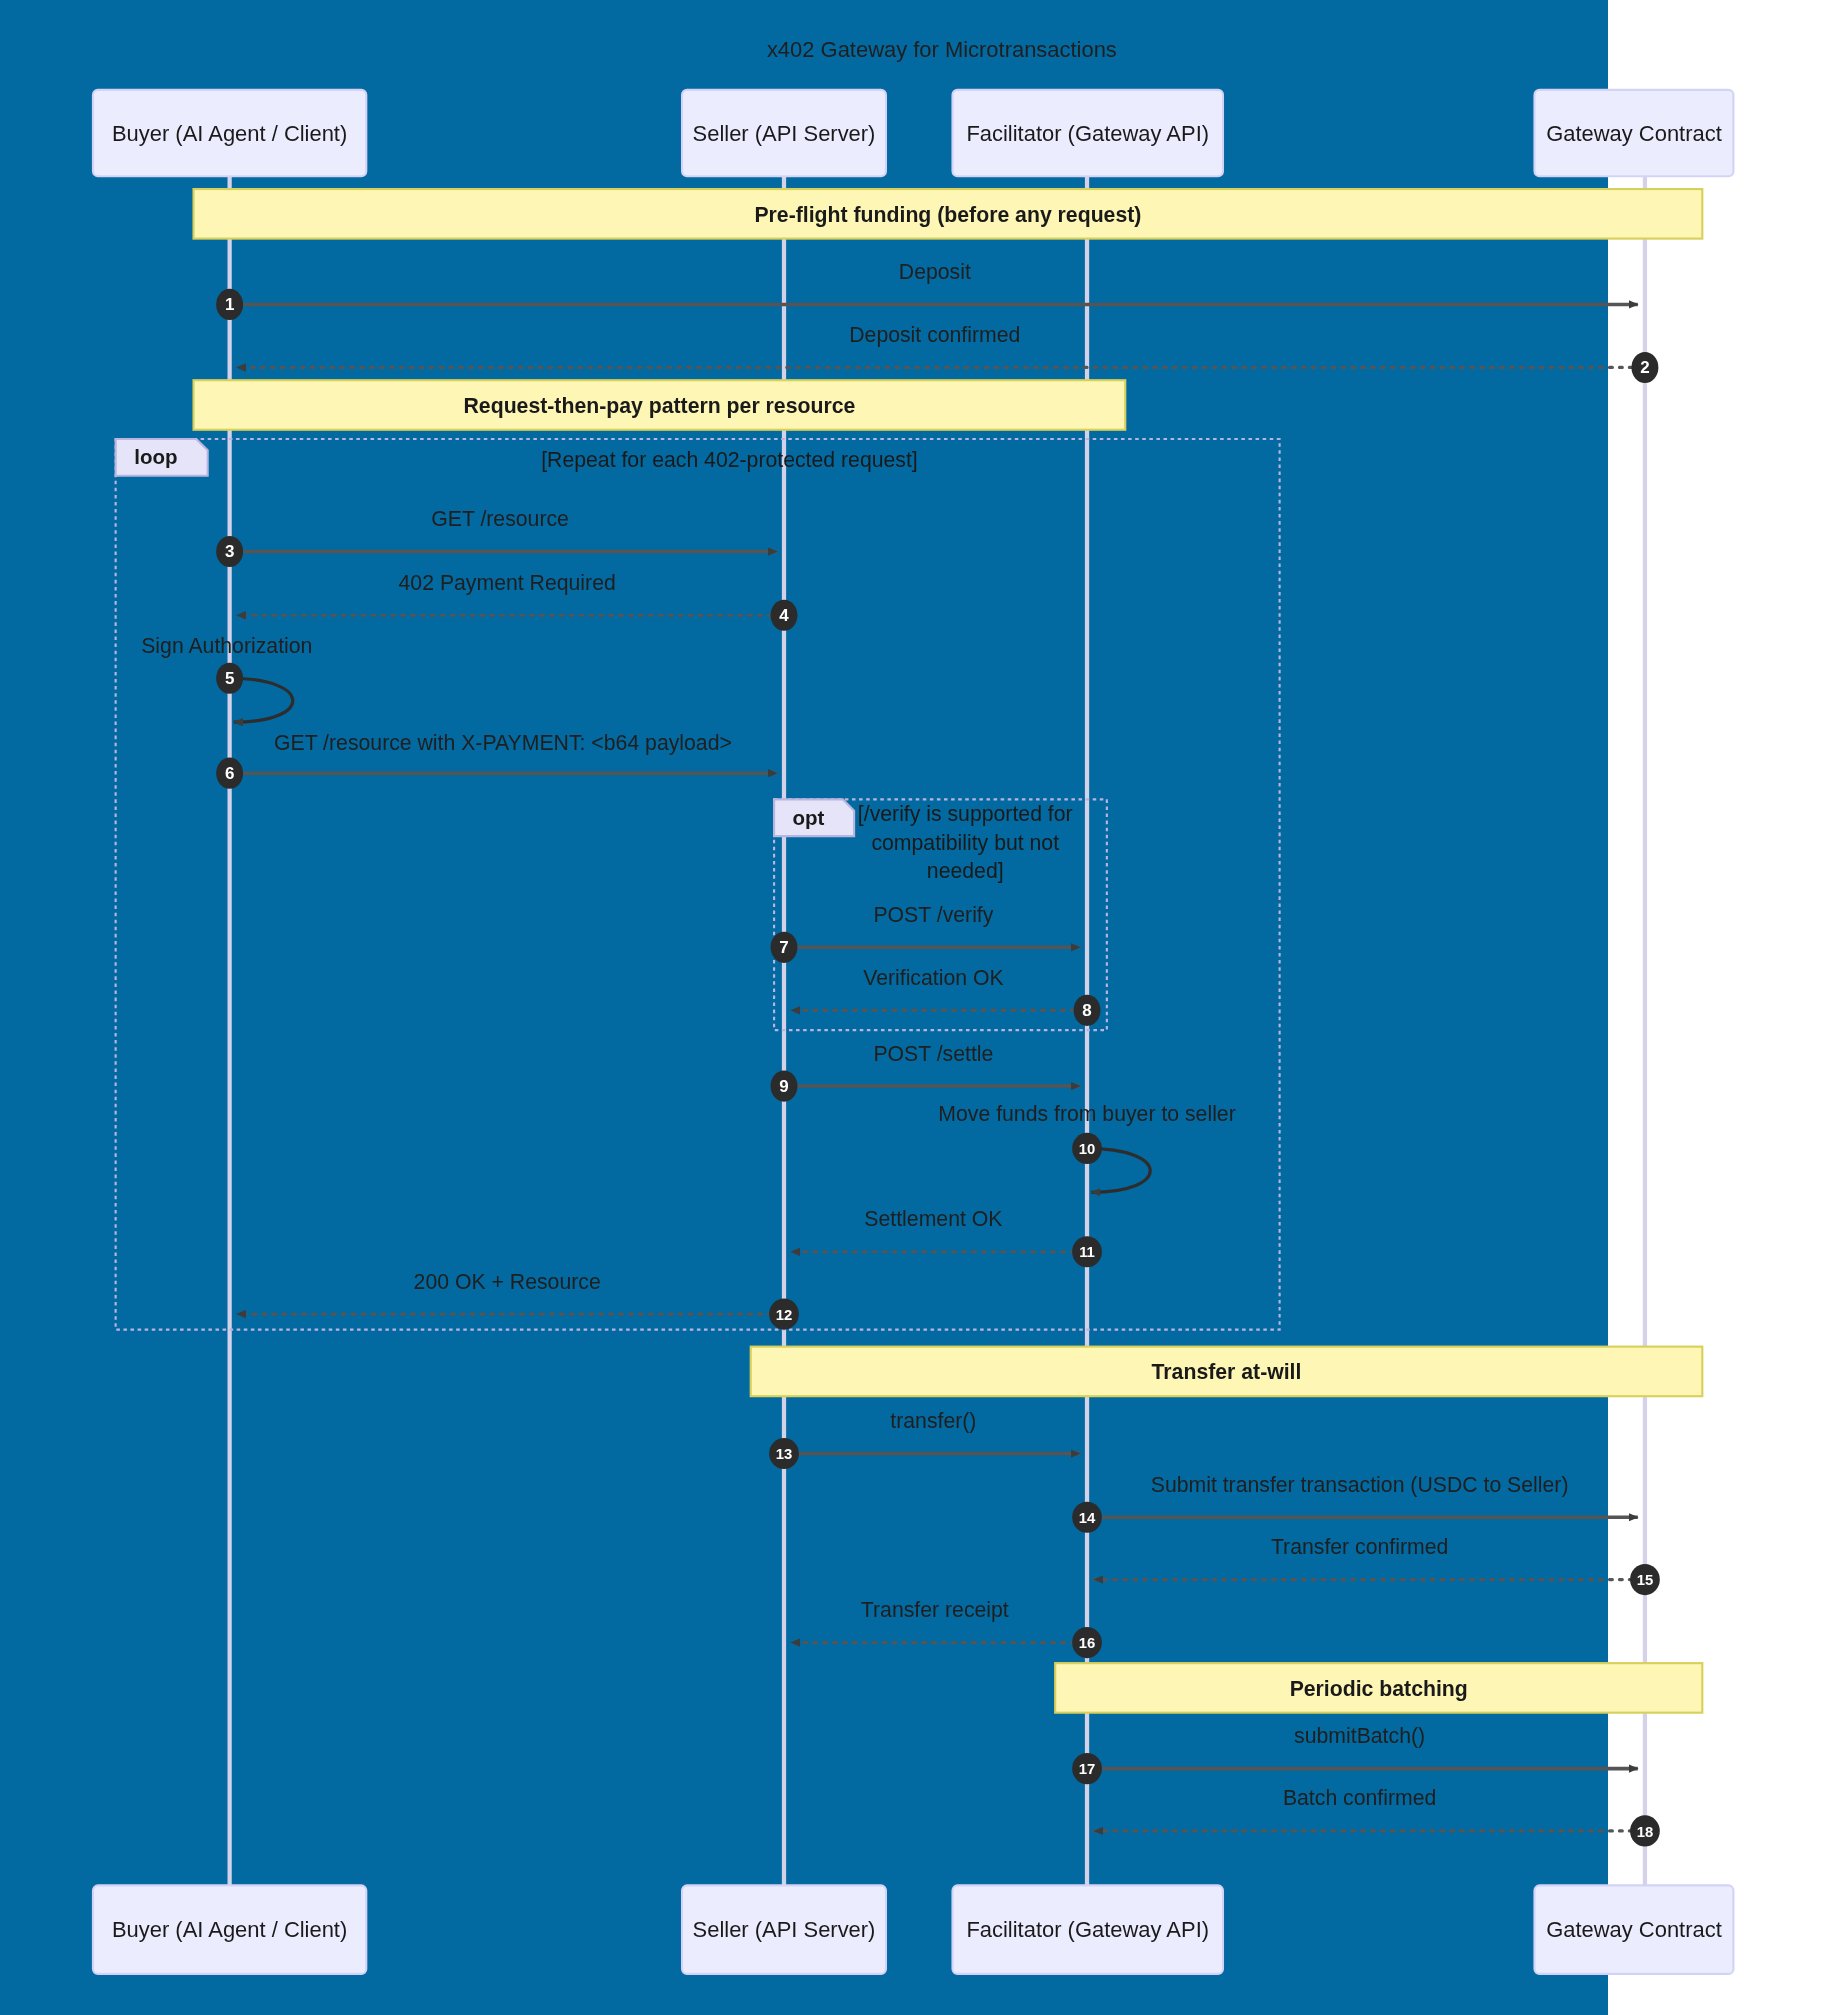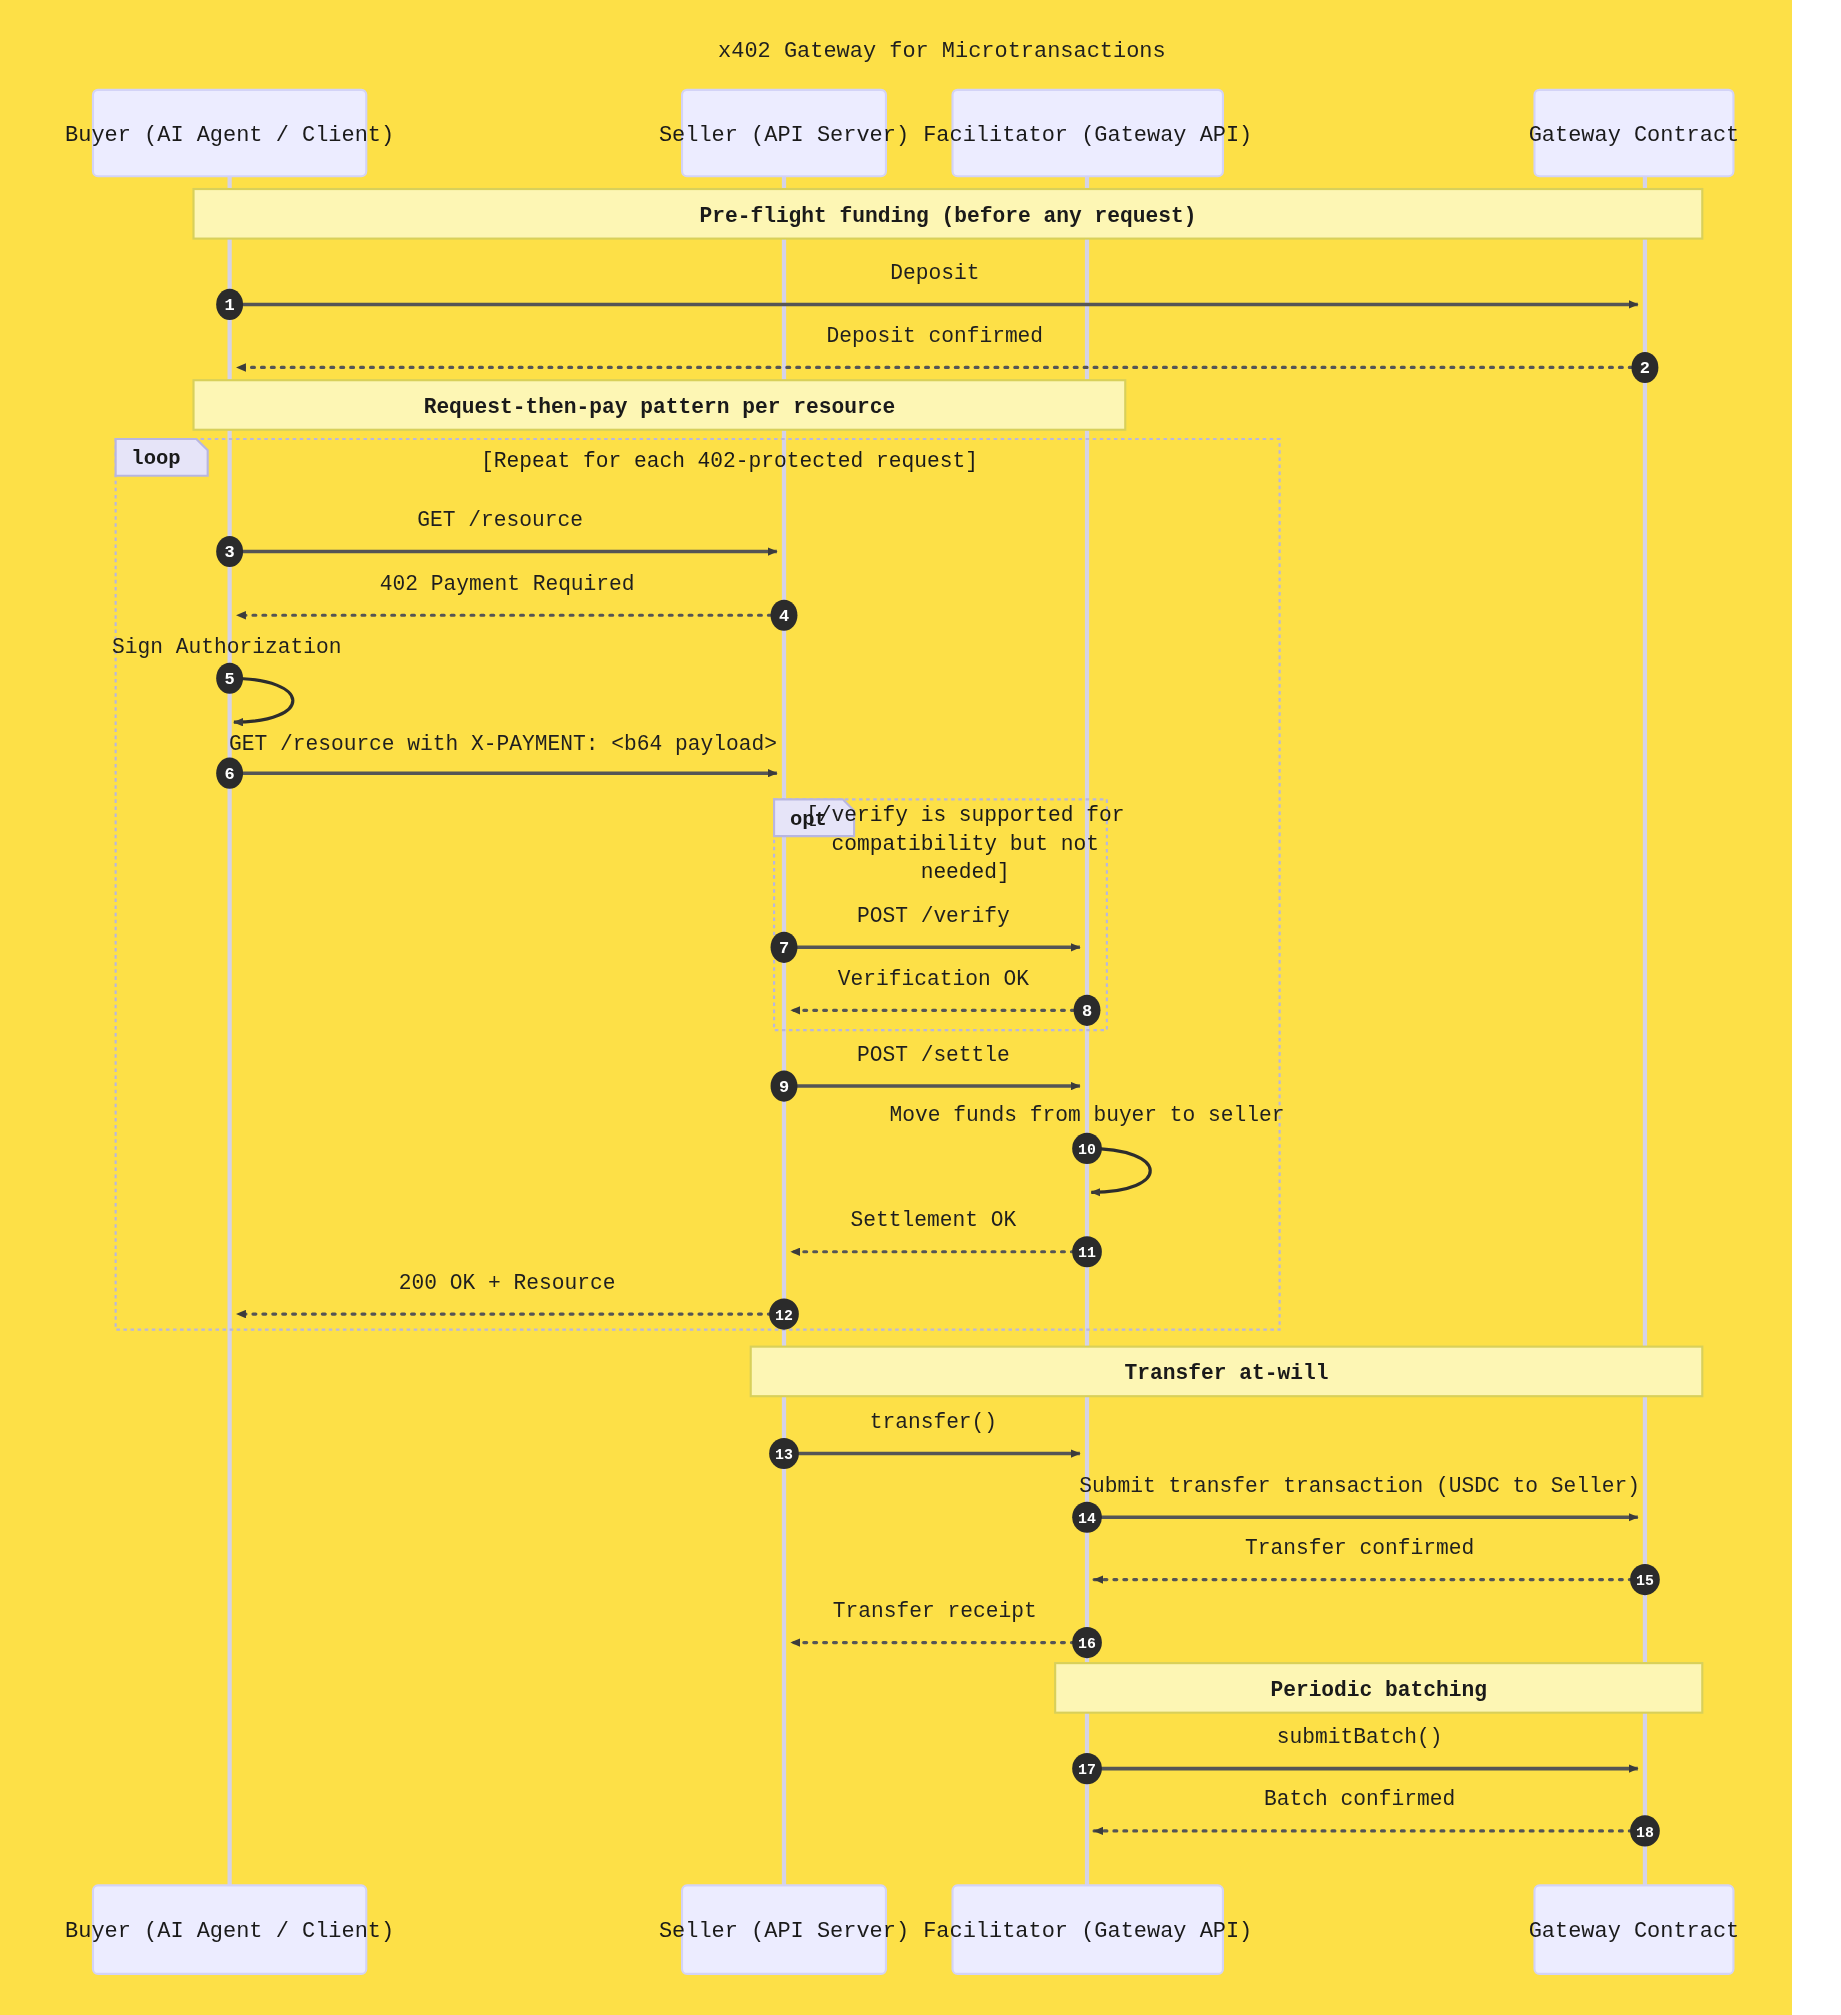--- a/index.html
+++ b/index.html
@@ -1,17 +1,17 @@
 <!DOCTYPE html>
 <html style="font-size:11.3px"><head>
 <meta charset="utf-8">
 <style>
   html,body{margin:0;padding:0;background:#ffffff;}
   body{width:1842px;height:2015px;font-family:"Liberation Sans",sans-serif;}
-  #stage{position:relative;width:1792px;height:2015px;background:#fde047;font-family:Liberation Mono, monospace;}
+  #stage{position:relative;width:1608px;height:2015px;background:#0369a1;}
   svg{display:block;}
   .dtitle{font-size:31px;fill:#1f1f1f;}
   .plabel{font-size:31px;fill:#1a1a1a;}
   .mlabel{font-size:30px;fill:#1f1f1f;}
   .banner-text{font-size:30px;font-weight:bold;fill:#1a1a1a;}
   .frag-kw{font-size:29px;font-weight:bold;fill:#1a1a1a;}
   .frag-cond{font-size:30px;fill:#1a1a1a;}
   .seqnum{font-size:24px;font-weight:bold;fill:#ffffff;}
   .seqnum-wide{font-size:21px;font-weight:bold;fill:#ffffff;}
 </style>

